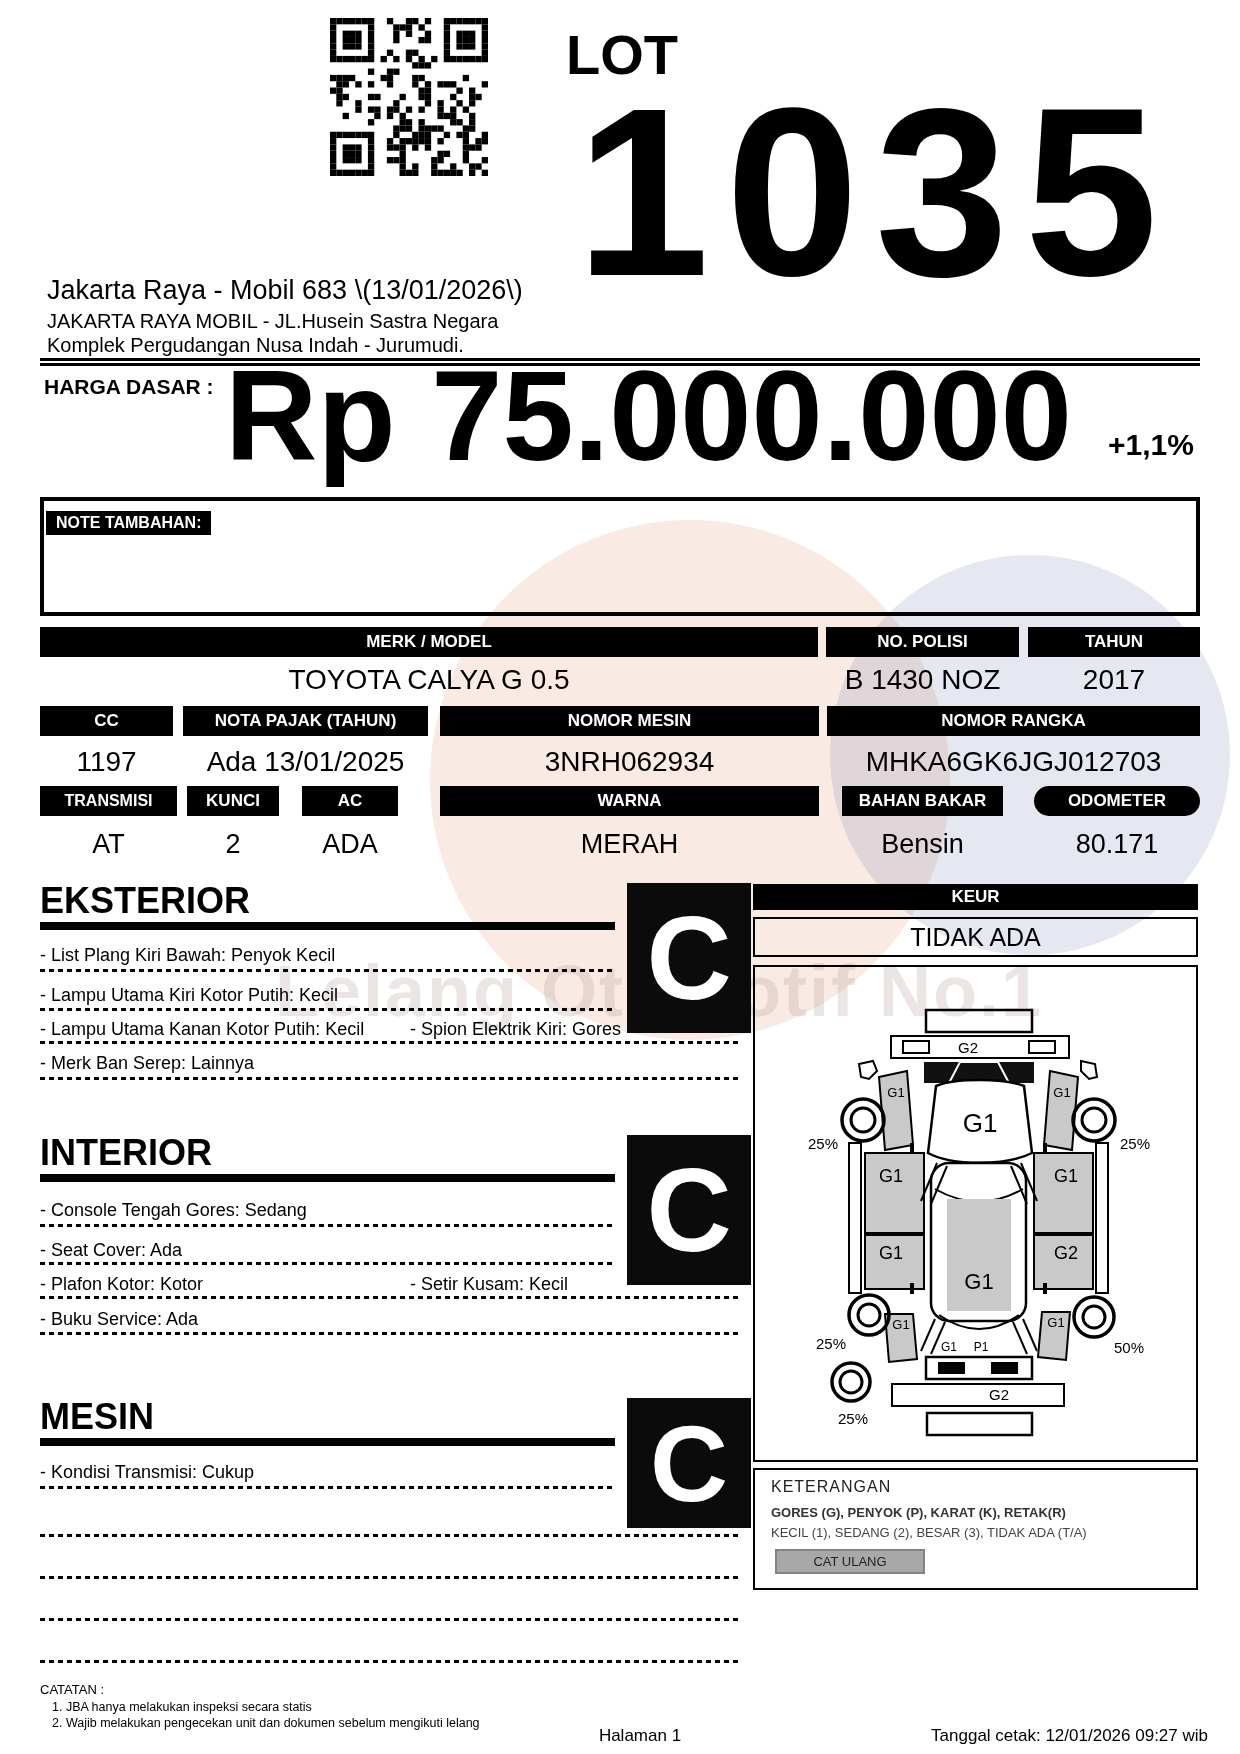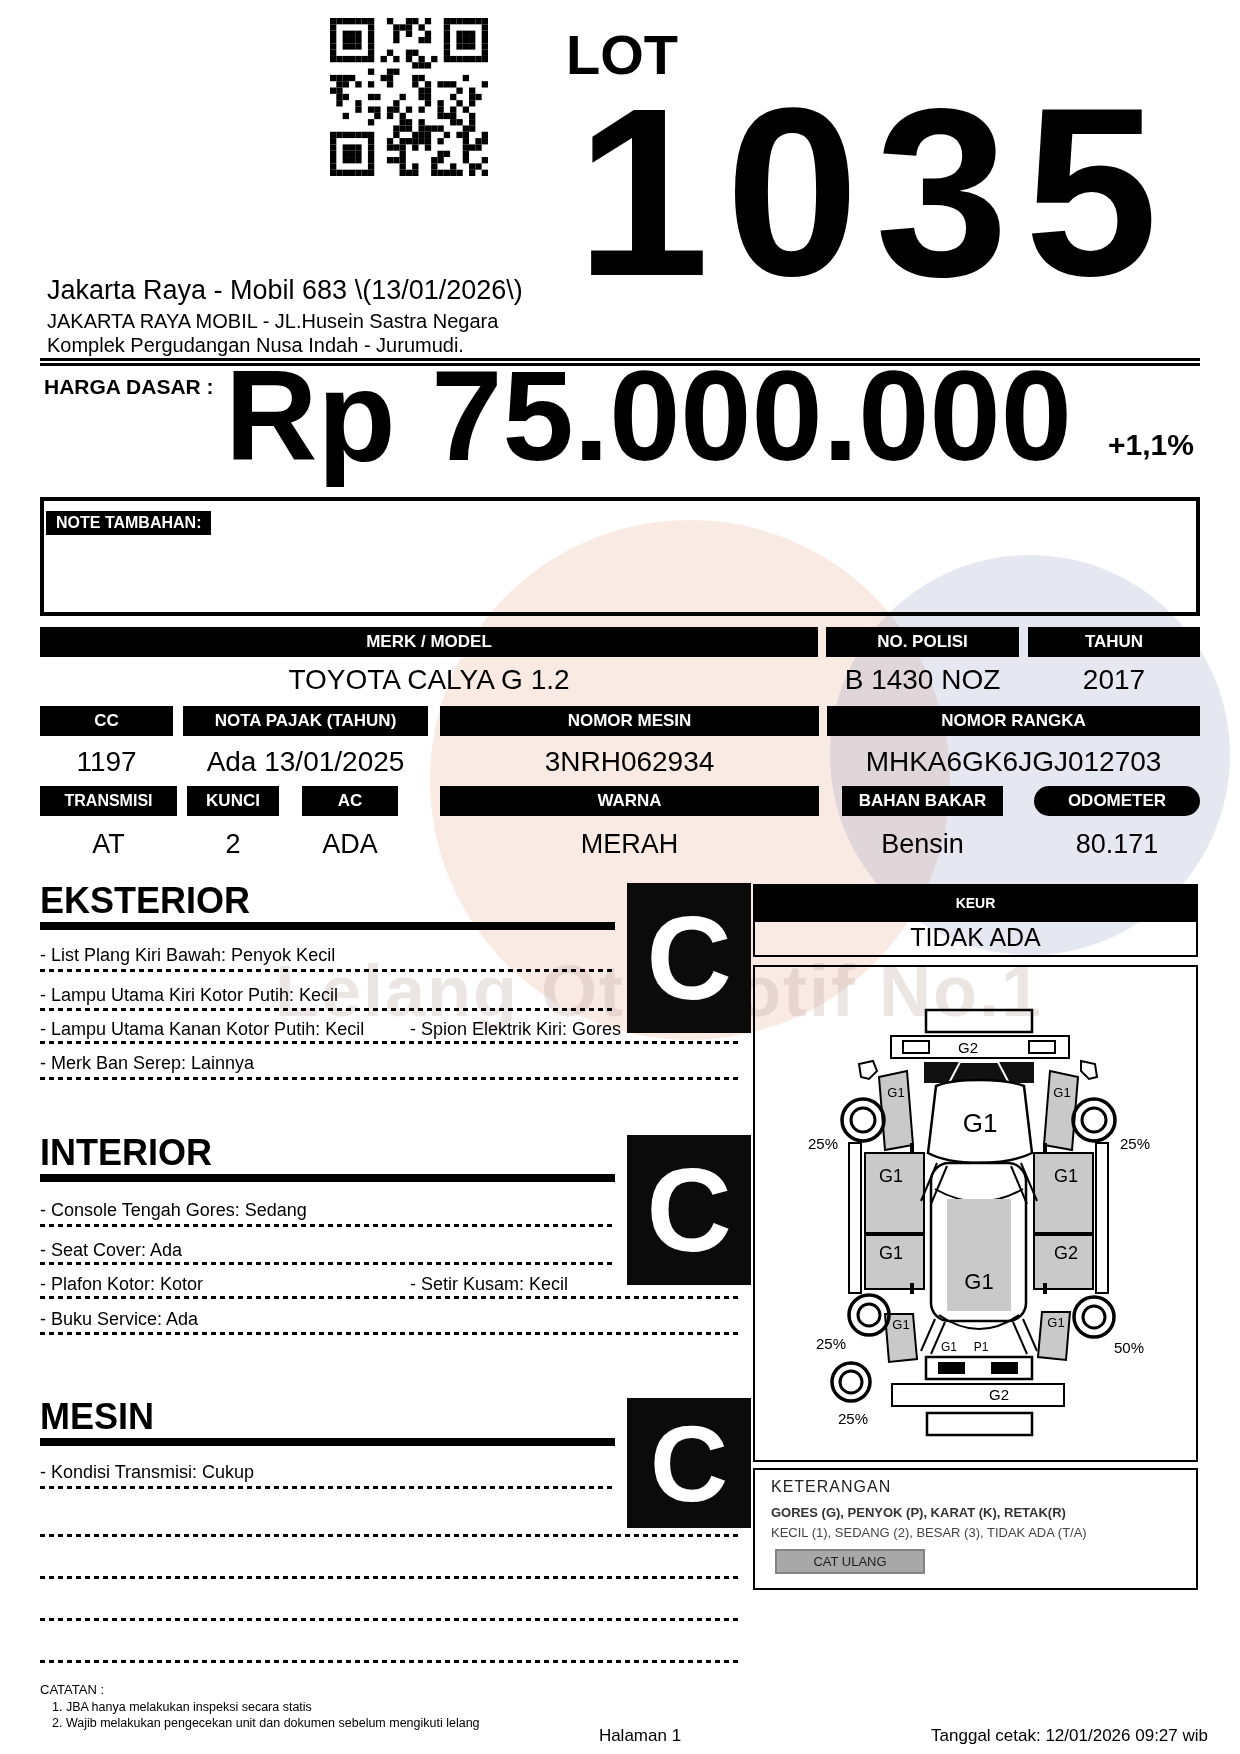--- a/index.html
+++ b/index.html
@@ -310,21 +310,21 @@
     <div class="abs" style="left:1108px;top:428px;font-size:30px;font-weight:bold;">+1,1%</div>
 
     <div class="abs" style="left:40px;top:497px;width:1152px;height:111px;border:4px solid #000;">
       <span style="position:absolute;left:2px;top:2px;background:#000;color:#fff;font-size:16px;font-weight:bold;padding:3px 10px;margin-top:8px;">NOTE TAMBAHAN:</span>
       <span></span>
     </div>
 
     <div class="hdr" style="left:40px;top:627px;width:778px;">MERK / MODEL</div>
     <div class="hdr" style="left:826px;top:627px;width:193px;">NO. POLISI</div>
     <div class="hdr" style="left:1028px;top:627px;width:172px;">TAHUN</div>
-    <div class="val" style="left:40px;top:662px;width:778px;">TOYOTA CALYA G 1.2</div>
+    <div class="val" style="left:40px;top:662px;width:778px;">TOYOTA CALYA G 0.5</div>
     <div class="val" style="left:826px;top:662px;width:193px;">B 1430 NOZ</div>
     <div class="val" style="left:1028px;top:662px;width:172px;">2017</div>
 
     <div class="hdr" style="left:40px;top:706px;width:133px;">CC</div>
     <div class="hdr" style="left:183px;top:706px;width:245px;">NOTA PAJAK (TAHUN)</div>
     <div class="hdr" style="left:827px;top:706px;width:373px;">NOMOR RANGKA</div>
     <div class="hdr" style="left:440px;top:706px;width:379px;">NOMOR MESIN</div>
     <div class="val" style="left:40px;top:744px;width:133px;">1197</div>
     <div class="val" style="left:183px;top:744px;width:245px;">Ada 13/01/2025</div>
     <div class="val" style="left:440px;top:744px;width:379px;">3NRH062934</div>
@@ -376,21 +376,21 @@
     <div class="sec-title" style="left:40px;top:1396px;">MESIN</div>
     <div class="rule" style="left:40px;top:1438px;width:575px;"></div>
     <div class="grade" style="top:1398px;height:130px;font-size:108px;">C</div>
     <div class="item" style="left:40px;top:1462px;">- Kondisi Transmisi: Cukup</div>
     <div class="dot" style="left:40px;top:1486px;width:575px;"></div>
     <div class="dot" style="left:40px;top:1534px;width:700px;"></div>
     <div class="dot" style="left:40px;top:1576px;width:700px;"></div>
     <div class="dot" style="left:40px;top:1618px;width:700px;"></div>
     <div class="dot" style="left:40px;top:1660px;width:700px;"></div>
 
-    <div class="blackbar" style="left:753px;top:884px;width:445px;height:38px;font-size:14px;">KEUR</div>
+    <div class="blackbar" style="left:753px;top:884px;width:445px;height:26px;font-size:17px;">KEUR</div>
     <div class="box" style="left:753px;top:917px;width:445px;height:40px;display:flex;align-items:center;justify-content:center;">
       <span style="font-size:25px;">TIDAK ADA</span>
     </div>
 
     <div class="box" style="left:753px;top:965px;width:445px;height:497px;">
       <svg width="431" height="493" viewBox="0 0 431 493" style="position:absolute;left:8px;top:0;" fill="none" stroke="#000" stroke-width="2">
 
         <rect x="163" y="43" width="106" height="22" stroke-width="2.5"></rect>
         <rect x="128" y="69" width="178" height="22"></rect>
         <rect x="140" y="74" width="26" height="12"></rect>

